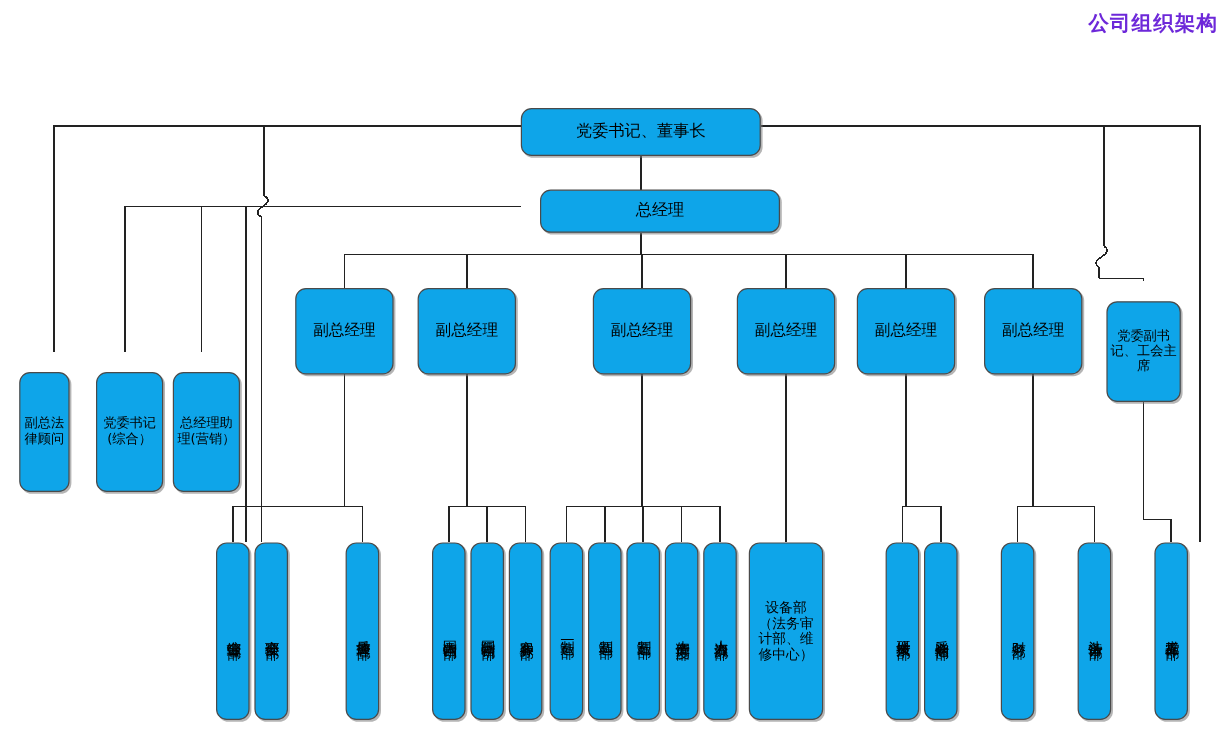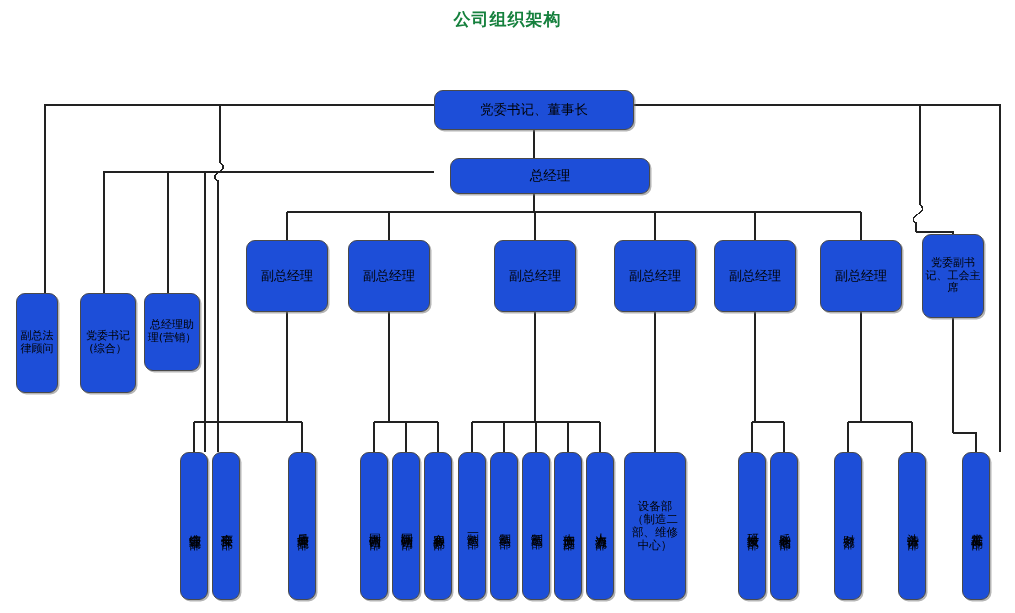--- a/index.html
+++ b/index.html
@@ -1,29 +1,29 @@
 <!DOCTYPE html>
 <html><head>
 <meta charset="utf-8">
 <style>
   html,body{margin:0;padding:0;background:#ffffff;}
   body{width:1015px;height:613px;overflow:hidden;
        font-family:"DejaVu Sans","Liberation Sans",sans-serif;color:#000;}
   #stage{position:relative;width:1015px;height:613px;background:#fff;}
-  #title{position:absolute;left:0;top:8px;width:1015px;text-align:center;
-         font-size:17px;font-weight:700;letter-spacing:1px;color:#15803d;}
+  #title{position:absolute;left:0;top:8px;width:1015px;text-align:right;
+         font-size:17px;font-weight:700;letter-spacing:1px;color:#6d28d9;}
   svg#wires{position:absolute;left:0;top:0;width:1015px;height:613px;}
-  .node{position:absolute;box-sizing:border-box;background:#1d4ed8;
+  .node{position:absolute;box-sizing:border-box;background:#0ea5e9;
         border:1px solid #4a4a4a;border-radius:9px;
         box-shadow:1.5px 1.5px 0 rgba(120,120,120,.55);
         display:flex;align-items:center;justify-content:center;
         text-align:center;line-height:1.15;z-index:3;}
   .node.h{font-size:13.5px;}
   .node.m{font-size:13px;padding:2px;}
-  .node.s{font-size:11px;padding:2px 1px;}
+  .node.s{font-size:11px;padding:2px 1px;margin-top:17px;}
   .node.vert{writing-mode:vertical-rl;text-orientation:upright;
              font-size:12px;letter-spacing:1px;padding:4px 0;}
   .node.vwide{writing-mode:horizontal-tb;font-size:11.5px;padding:3px;}
   .inner{display:block;}
 </style>
 </head>
 <body>
 
 <div id="stage">
 
@@ -104,21 +104,21 @@
   </div>
 
   <div class="node s" style="left:16px;top:293px;width:42px;height:100px;">
     <span class="inner">副总法律顾问</span>
   </div>
 
   <div class="node s" style="left:80px;top:293px;width:56px;height:100px;">
     <span class="inner">党委书记(综合）</span>
   </div>
 
-  <div class="node s" style="left:144px;top:293px;width:56px;height:78px;">
+  <div class="node s" style="left:144px;top:293px;width:56px;height:100px;">
     <span class="inner">总经理助理(营销）</span>
   </div>
 
   <div class="node m" style="left:246px;top:240px;width:82px;height:72px;">
     <span class="inner">副总经理</span>
   </div>
   <div class="node m" style="left:348px;top:240px;width:82px;height:72px;">
     <span class="inner">副总经理</span>
   </div>
   <div class="node m" style="left:494px;top:240px;width:82px;height:72px;">
@@ -166,21 +166,21 @@
     <span class="inner">制造三部</span>
   </div>
   <div class="node vert" style="left:554px;top:452px;width:28px;height:148px;">
     <span class="inner">生产调度部</span>
   </div>
   <div class="node vert" style="left:586px;top:452px;width:28px;height:148px;">
     <span class="inner">人力资源部</span>
   </div>
 
   <div class="node vwide" style="left:624px;top:452px;width:62px;height:148px;">
-    <span class="inner">设备部（制造二部、维修中心）</span>
+    <span class="inner">设备部（法务审计部、维修中心）</span>
   </div>
 
   <div class="node vert" style="left:738px;top:452px;width:28px;height:148px;">
     <span class="inner">研发技术部</span>
   </div>
   <div class="node vert" style="left:770px;top:452px;width:28px;height:148px;">
     <span class="inner">采购仓储部</span>
   </div>
   <div class="node vert" style="left:834px;top:452px;width:28px;height:148px;">
     <span class="inner">财务部</span>

